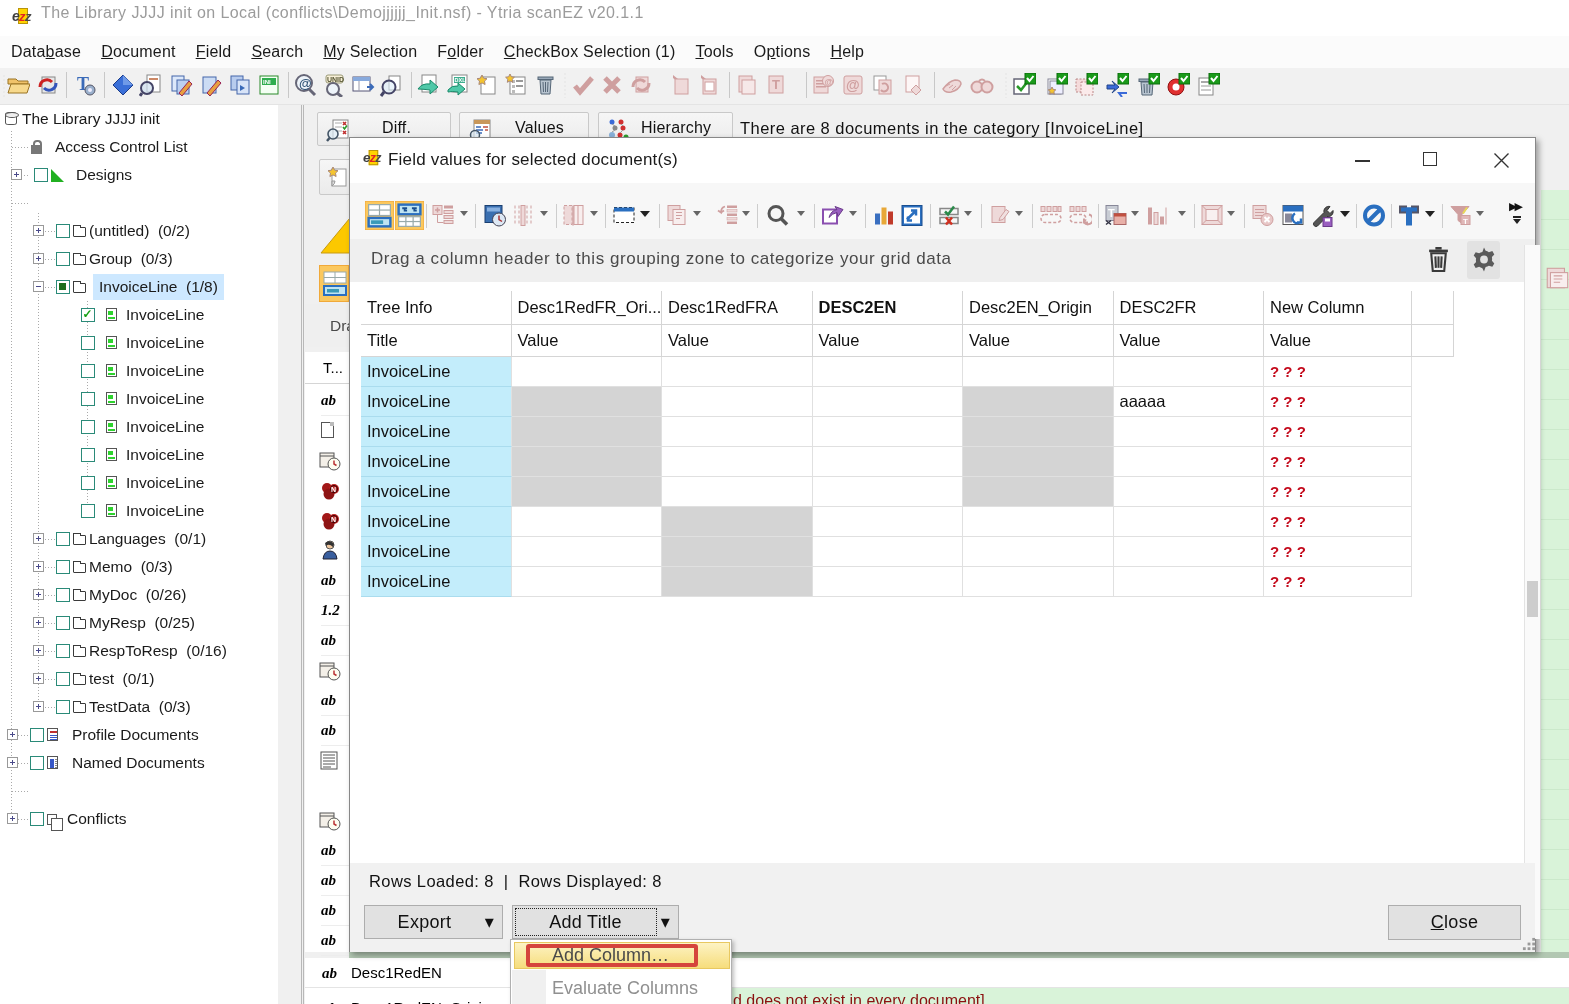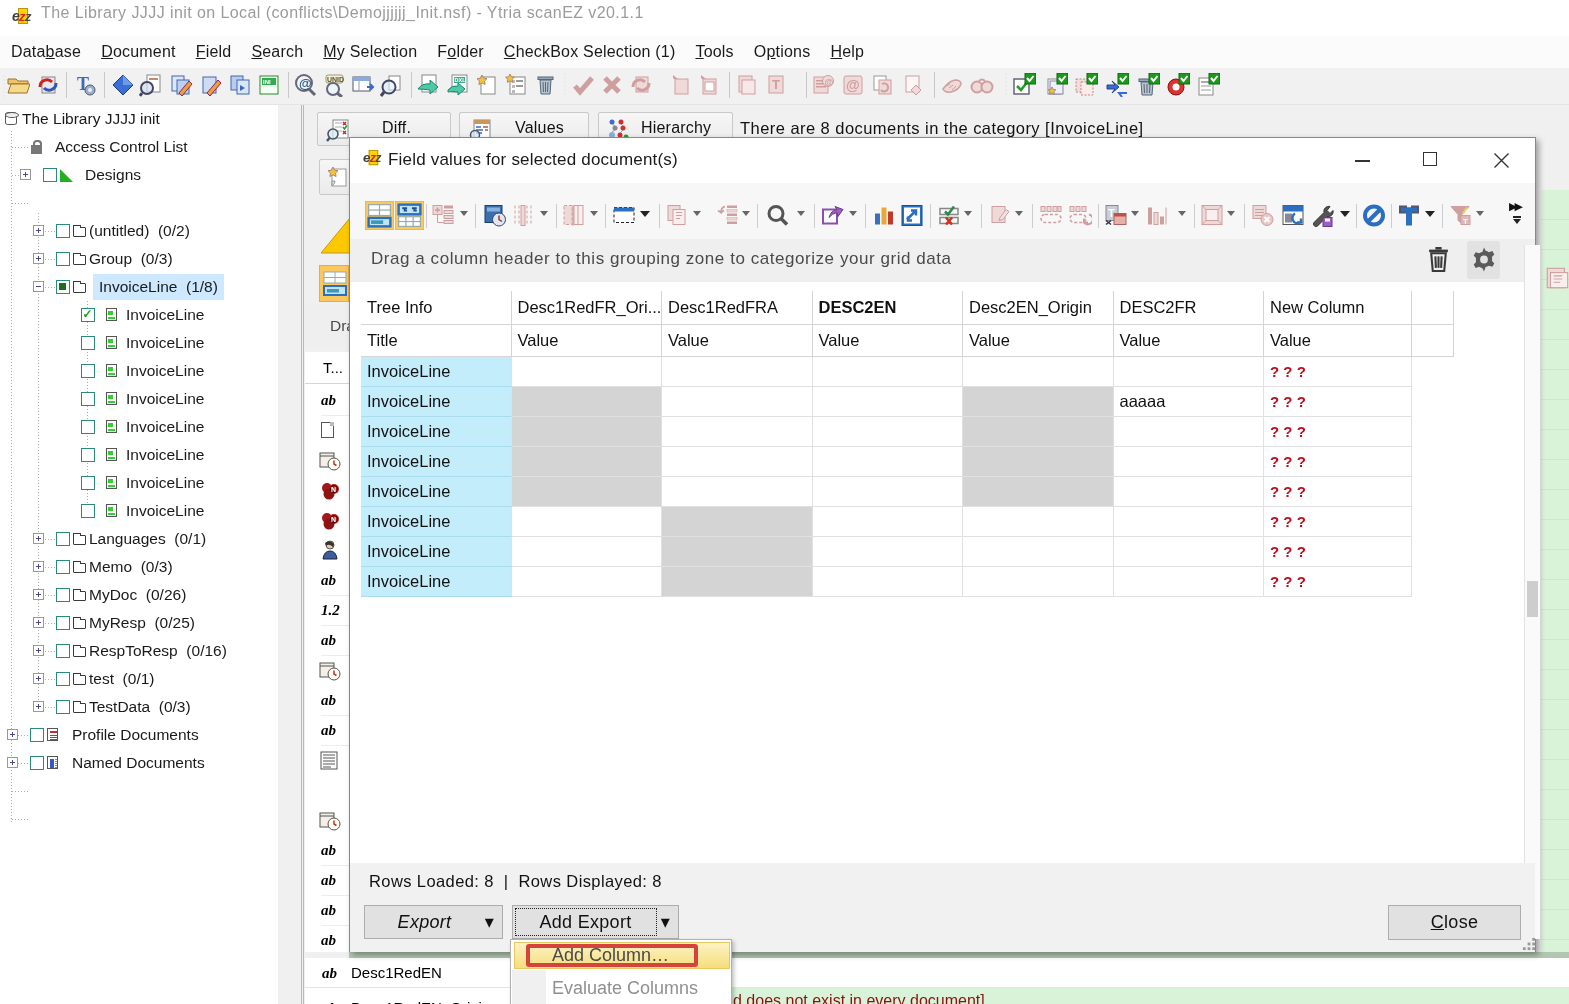--- a/index.html
+++ b/index.html
@@ -344,21 +344,21 @@
 <div class="doth" style="left:45px; top:574px; width:10px;"></div>
 <div class="doth" style="left:45px; top:602px; width:10px;"></div>
 <div class="trow" style="left:0; top:0px; width:246px;">
       <div class="icn idb" style="left:5px;"></div>
       <span style="position:absolute; left:22px;">The Library JJJJ init</span>
     </div>
 <div class="trow" style="left:0; top:28px; width:278px;">
       <div class="icn ilock" style="left:31px;"></div>
       <span style="position:absolute; left:55px;">Access Control List</span>
     </div>
-<div class="trow" style="left:13px; top:56px; width:248px;">
+<div class="trow" style="left:4px; top:56px; width:248px;">
       <div class="exp plus" style="left:7px;"></div>
       <div class="cb " style="left:30px;"></div>
       <div class="icn idsn" style="left:47px;"></div>
       <span style="position:absolute; left:72px;">Designs</span>
     </div>
 <div class="trow" style="left:0; top:112px; width:278px;">
       <div class="exp plus" style="left:33px;"></div>
       <div class="cb " style="left:56px;"></div>
       <div class="fold" style="left:73px;"></div>
       <span style="position:absolute; left:89px;">(untitled)&nbsp;&nbsp;(0/2)</span>
@@ -461,20 +461,26 @@
       <div class="exp plus" style="left:7px;"></div>
       <div class="cb " style="left:30px;"></div>
       <div class="icn idocp" style="left:47px;"></div>
       <span style="position:absolute; left:72px;text-align:right;">Profile Documents</span>
     </div>
 <div class="trow" style="left:0; top:644px; width:278px;">
       <div class="exp plus" style="left:7px;"></div>
       <div class="cb " style="left:30px;"></div>
       <div class="icn idocn" style="left:47px;"></div>
       <span style="position:absolute; left:72px;">Named Documents</span>
+    </div>
+<div class="trow" style="left:0; top:700px; width:278px;">
+      <div class="exp plus" style="left:7px;"></div>
+      <div class="cb " style="left:30px;"></div>
+      <div class="icn iconf" style="left:47px;"></div>
+      <span style="position:absolute; left:67px;">Conflicts</span>
     </div>
 </div>
 
 <div class="abs" id="split1"></div>
 <div class="abs" id="split2"></div>
 
 <div class="abs" id="bgwin" style="left:305px; top:105px; width:1264px; height:899px; background:#f0f0f0; overflow:hidden;">
   <div class="tabbtn" style="left:12px; top:7px; width:134px;">
       <span style="position:absolute; left:64px; top:6px;">Diff.</span>
 <svg style="position:absolute; left:8px; top:5px;" width="24" height="24" viewBox="0 0 24 24">
@@ -915,22 +921,22 @@
 <div class="gcell" style="left:602px; top:276px; width:150.5px; height:30px; background:#ffffff;"></div>
 <div class="gcell" style="left:752.5px; top:276px; width:150.5px; height:30px; background:#ffffff;"></div>
 <div class="gcell" style="left:903px; top:276px; width:147.5px; height:30px; background:#fff; color:#c40a1c; font-weight:bold; font-size:15px;">? ? ?</div>
 </div>
 
   <div class="abs" style="left:1174px; top:107px; width:16px; height:694px; background:#fafafa; border-left:1px solid #e3e3e3;"></div>
   <div class="abs" style="left:1177px; top:443px; width:11px; height:36px; background:#cdcdcd;"></div>
 
   <div id="dlg-bottom">
     <div class="abs" style="left:19px; top:9px; font-size:16.5px; letter-spacing:0.4px; color:#111;">Rows Loaded: 8&nbsp;&nbsp;|&nbsp;&nbsp;Rows Displayed: 8</div>
-    <div class="btn" style="left:14px; top:42px; width:139px; height:34px; line-height:32px;"><span style="position:relative; left:-9px;font-style:italic;">Export</span><span style="position:absolute; right:8px; top:0;">▾</span></div>
-    <div class="btn" style="left:162px; top:42px; width:167px; height:34px; line-height:32px;"><div style="position:absolute; left:2px; top:2px; width:142px; height:28px; border:1px dotted #222;"></div><span style="position:relative; left:-10px;">Add Export</span><span style="position:absolute; right:8px; top:0;">▾</span></div>
+    <div class="btn" style="left:14px; top:42px; width:139px; height:34px; line-height:32px;"><span style="position:relative; left:-9px;">Export</span><span style="position:absolute; right:8px; top:0;">▾</span></div>
+    <div class="btn" style="left:162px; top:42px; width:167px; height:34px; line-height:32px;"><div style="position:absolute; left:2px; top:2px; width:142px; height:28px; border:1px dotted #222;"></div><span style="position:relative; left:-10px;">Add Title</span><span style="position:absolute; right:8px; top:0;">▾</span></div>
     <div class="btn" style="left:1038px; top:42px; width:133px; height:35px; line-height:33px;"><u>C</u>lose</div>
     <svg class="abs" style="left:1172px; top:74px;" width="14" height="14" viewBox="0 0 15 15">
         <g fill="#9a9a9a">
           <rect x="11" y="1" width="3" height="3"></rect>
           <rect x="6" y="6" width="3" height="3"></rect>
           <rect x="11" y="6" width="3" height="3"></rect>
           <rect x="1" y="11" width="3" height="3"></rect>
           <rect x="6" y="11" width="3" height="3"></rect>
           <rect x="11" y="11" width="3" height="3"></rect>
         </g>

